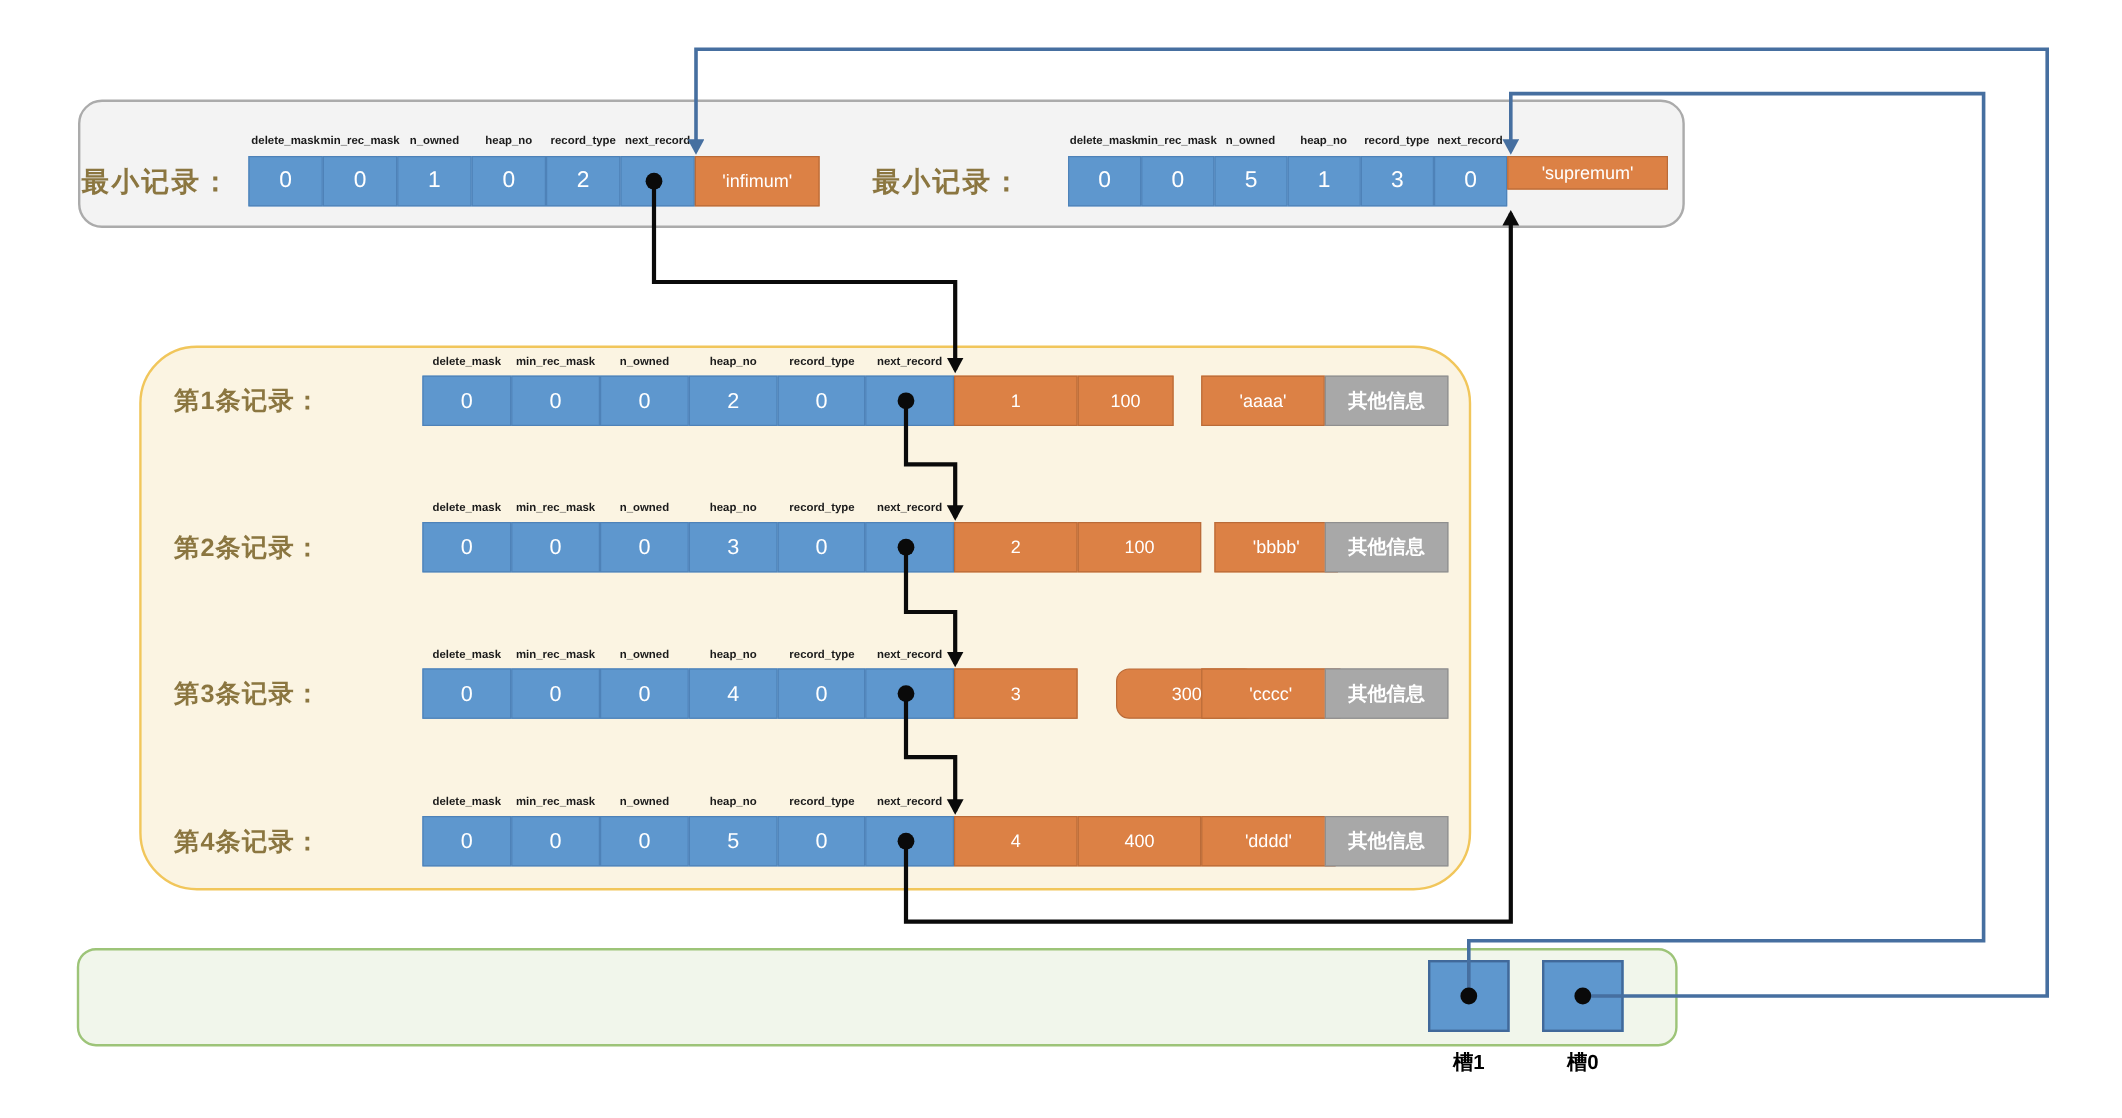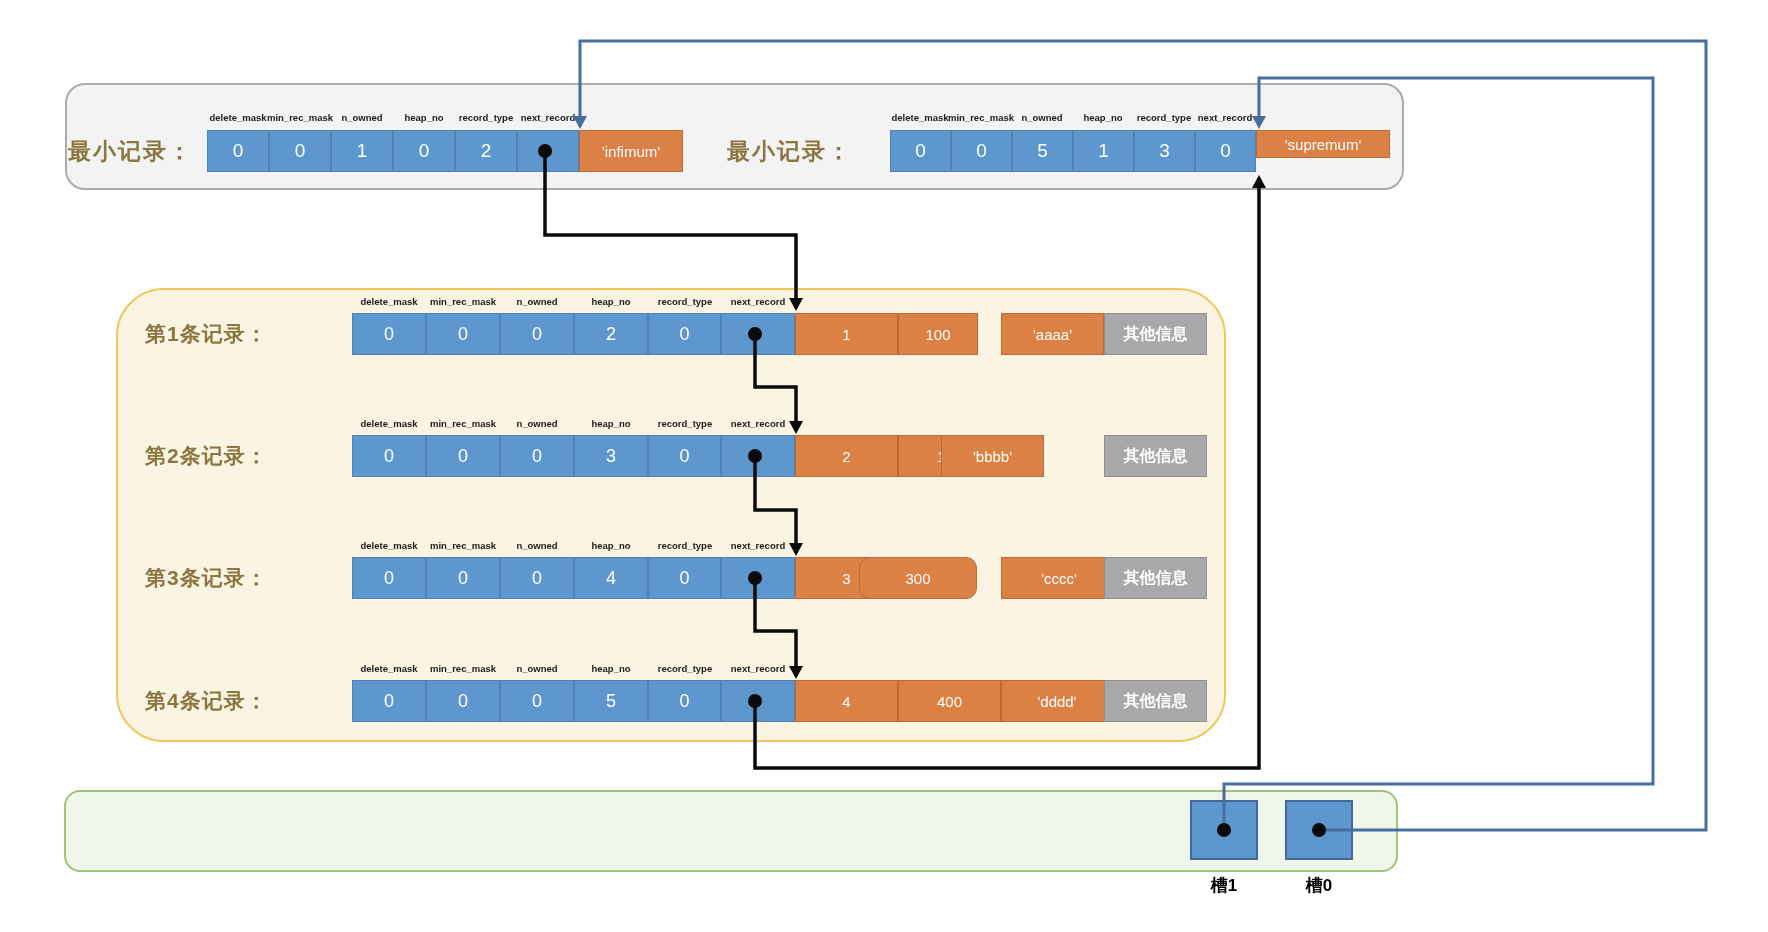--- a/index.html
+++ b/index.html
@@ -116,40 +116,40 @@
     <div class="hdr" style="left:635px;width:100px;">record_type</div>
     <div class="hdr" style="left:708px;width:100px;">next_record</div>
     <div class="cell blue" style="left:352px;width:74px;">0</div>
     <div class="cell blue" style="left:426px;width:74px;">0</div>
     <div class="cell blue" style="left:500px;width:74px;">0</div>
     <div class="cell blue" style="left:574px;width:74px;">3</div>
     <div class="cell blue" style="left:648px;width:73px;">0</div>
     <div class="cell blue" style="left:721px;width:74px;"></div>
     <div class="cell orange" style="left:795px;width:103px;">2</div>
     <div class="cell orange" style="left:898px;width:103px;">100</div>
-    <div class="cell orange" style="left:941px;width:103px;">'bbbb'</div>
+    <div class="cell orange" style="left:1012px;width:103px;">'bbbb'</div>
     <div class="cell gray" style="left:1104px;width:103px;">其他信息</div>
   </div>
 
   <div class="rec-row" style="top:557px;">
     <div class="row-label">第3条记录：</div>
     <div class="hdr" style="left:339px;width:100px;">delete_mask</div>
     <div class="hdr" style="left:413px;width:100px;">min_rec_mask</div>
     <div class="hdr" style="left:487px;width:100px;">n_owned</div>
     <div class="hdr" style="left:561px;width:100px;">heap_no</div>
     <div class="hdr" style="left:635px;width:100px;">record_type</div>
     <div class="hdr" style="left:708px;width:100px;">next_record</div>
     <div class="cell blue" style="left:352px;width:74px;">0</div>
     <div class="cell blue" style="left:426px;width:74px;">0</div>
     <div class="cell blue" style="left:500px;width:74px;">0</div>
     <div class="cell blue" style="left:574px;width:74px;">4</div>
     <div class="cell blue" style="left:648px;width:73px;">0</div>
     <div class="cell blue" style="left:721px;width:74px;"></div>
     <div class="cell orange" style="left:795px;width:103px;">3</div>
-    <div class="cell orange" style="left:859px;width:118px;border-radius:11px;">300</div>
+    <div class="cell orange" style="left:930px;width:118px;border-radius:11px;">300</div>
     <div class="cell orange" style="left:1001px;width:116px;">'cccc'</div>
     <div class="cell gray" style="left:1104px;width:103px;">其他信息</div>
   </div>
 
   <div class="rec-row" style="top:680px;">
     <div class="row-label">第4条记录：</div>
     <div class="hdr" style="left:339px;width:100px;">delete_mask</div>
     <div class="hdr" style="left:413px;width:100px;">min_rec_mask</div>
     <div class="hdr" style="left:487px;width:100px;">n_owned</div>
     <div class="hdr" style="left:561px;width:100px;">heap_no</div>

